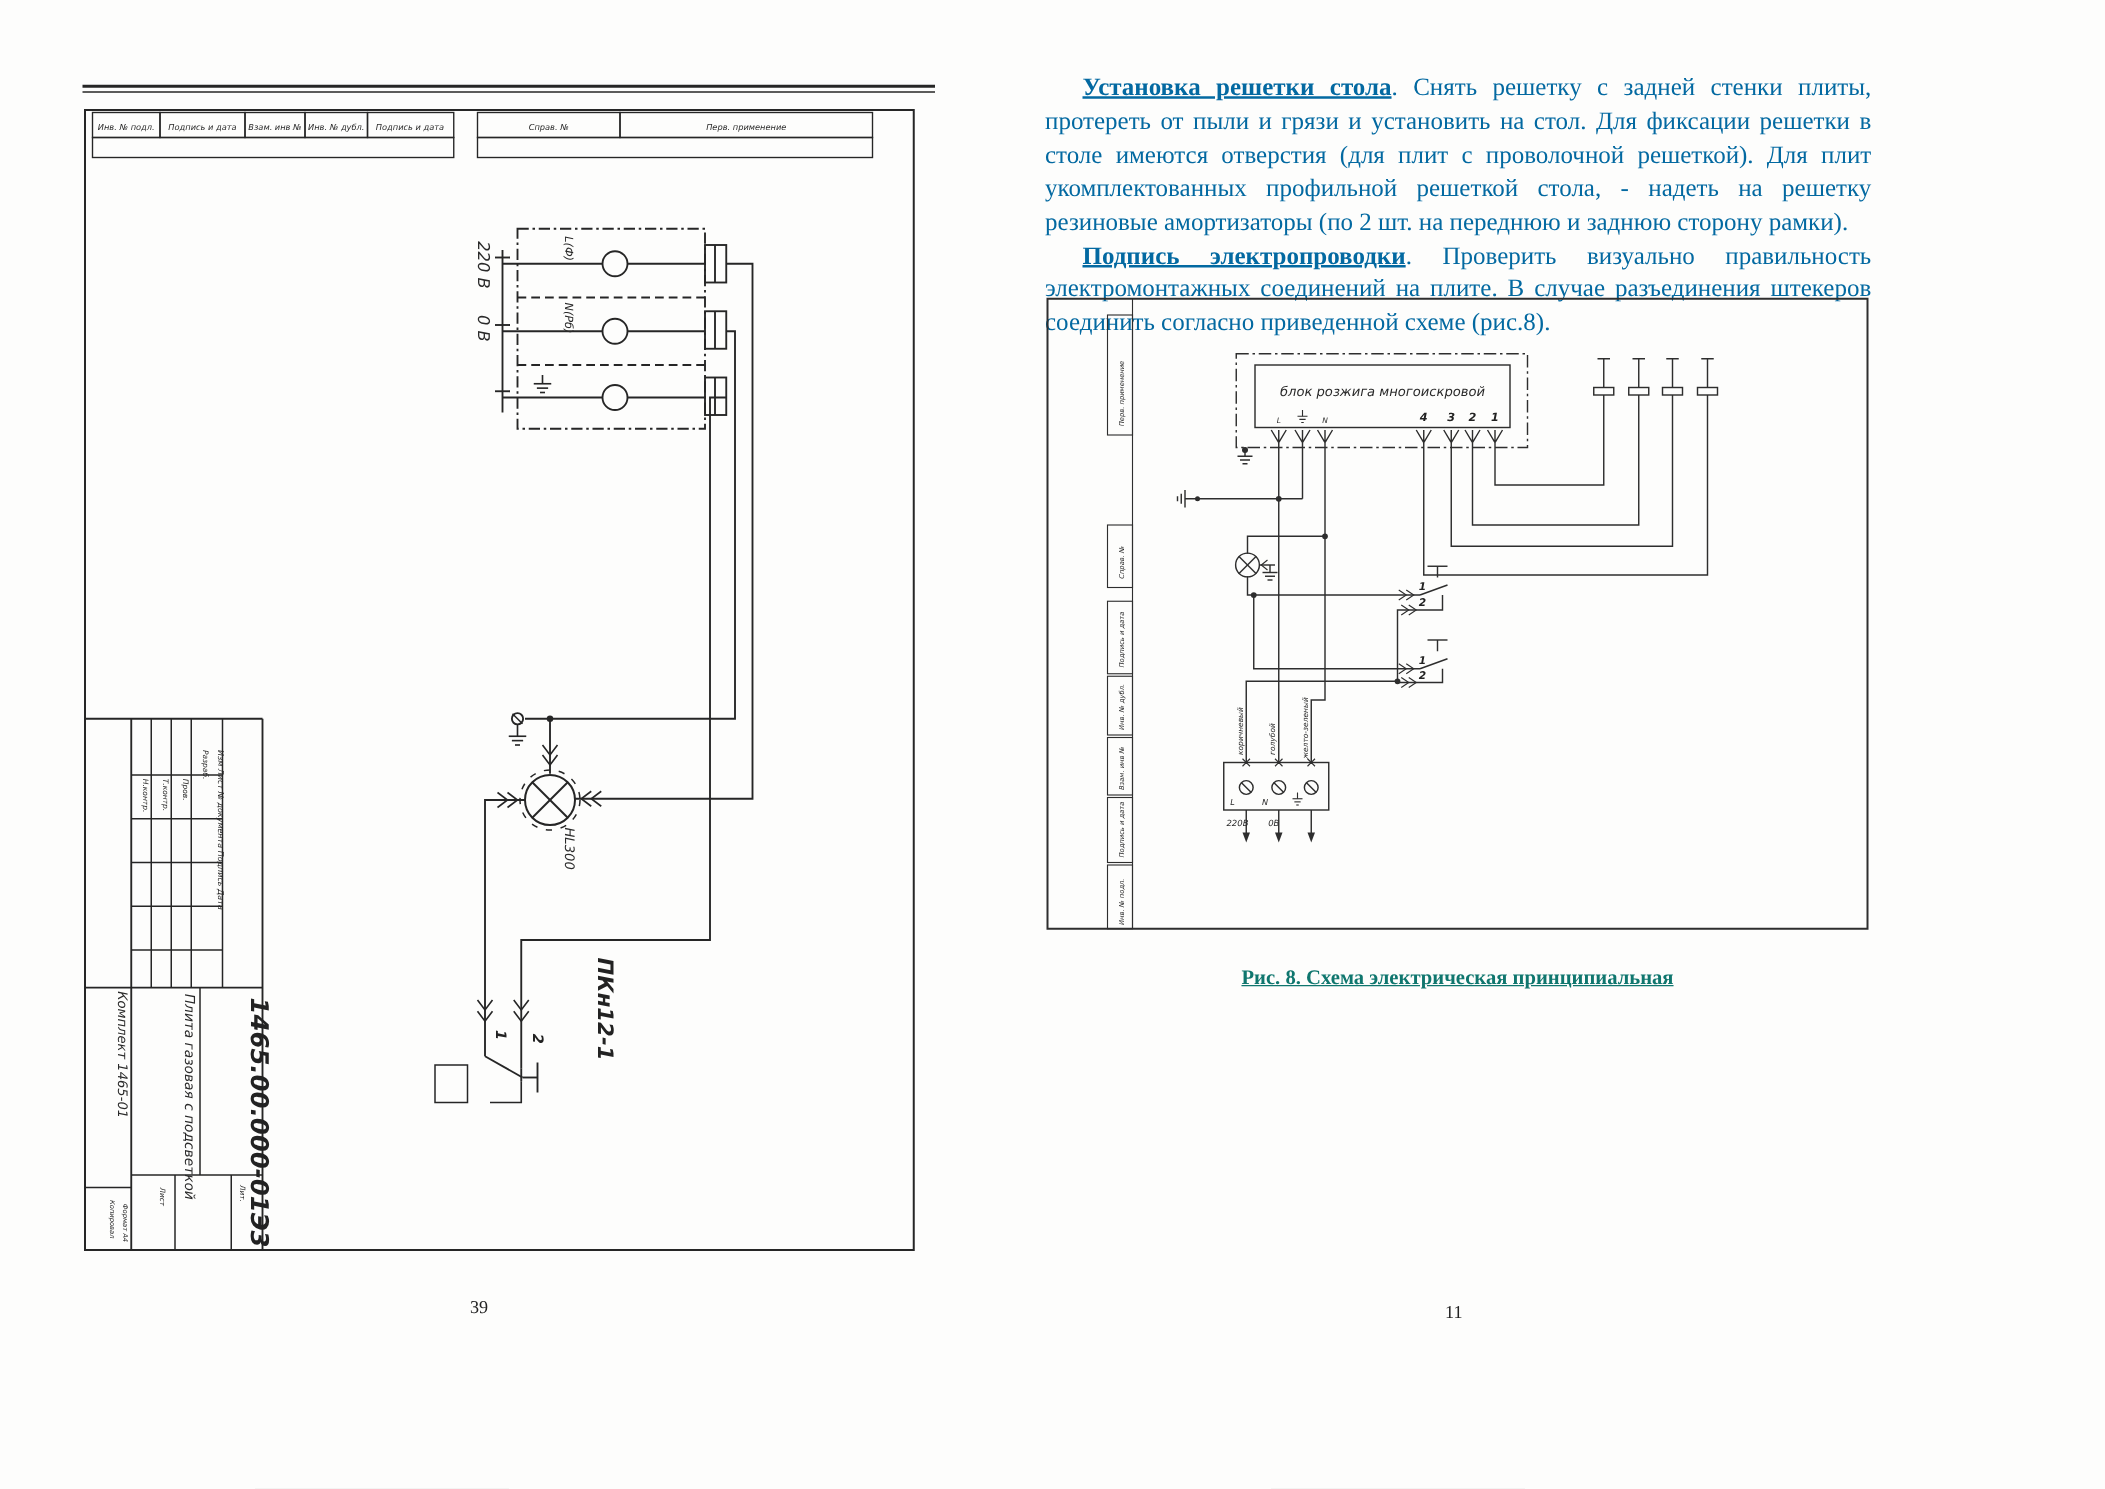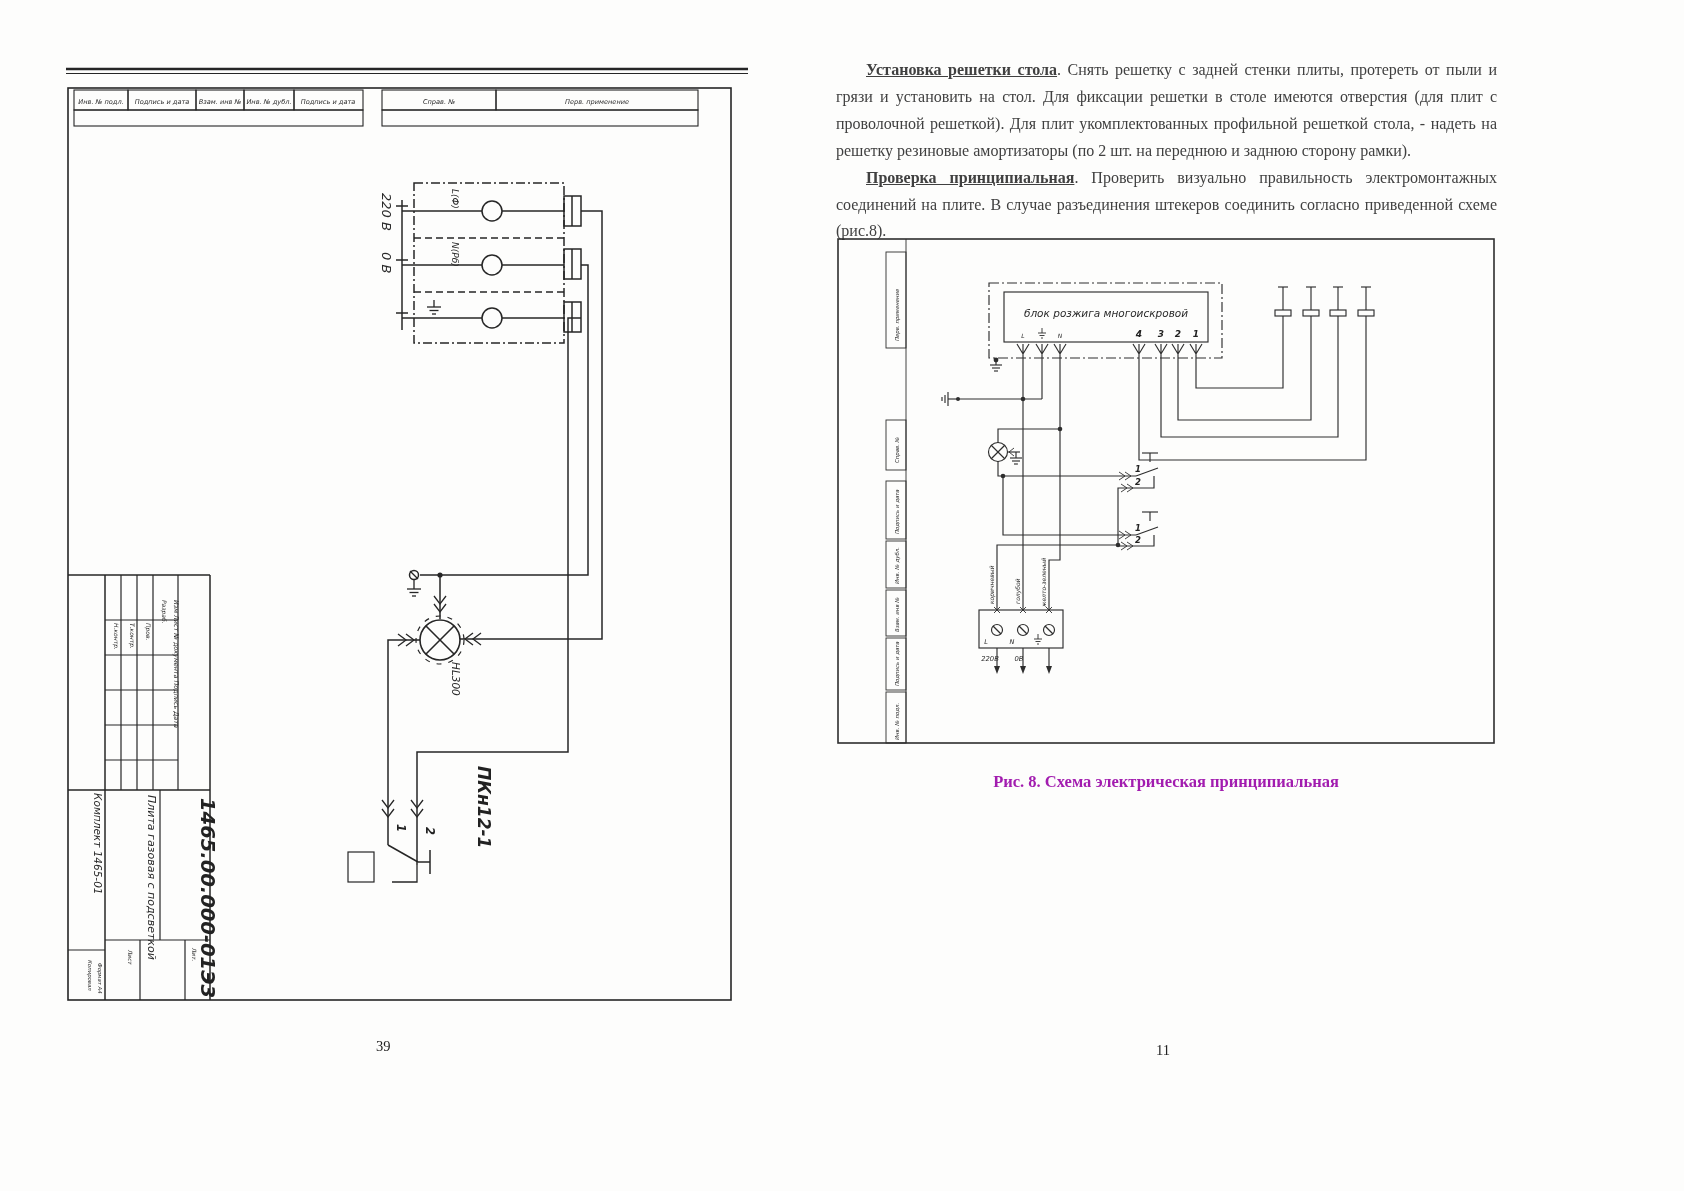--- a/index.html
+++ b/index.html
@@ -4,25 +4,25 @@
 <style>
   html,body{margin:0;padding:0;background:#e8e8e6;}
   #page{position:relative;width:1684px;height:1191px;background:#fdfdfc;overflow:hidden;
         font-family:"Liberation Serif", serif;color:#1a1a1a;}
   svg{position:absolute;}
   .ink{stroke:#262626;fill:none;}
   .ink2{stroke:#2e2e2e;fill:none;}
   .lbl{font-family:"DejaVu Sans", sans-serif;font-style:italic;fill:#2a2a2a;}
   .lblb{font-family:"DejaVu Sans", sans-serif;font-style:italic;font-weight:bold;fill:#222;}
   .body-text{position:absolute;left:836px;top:57px;width:661px;
-             font-size:16px;line-height:26.9px;text-align:justify;color:#404040;}
+             font-size:20px;line-height:26.9px;text-align:justify;color:#0369a1;}
   .body-text p{margin:0;text-indent:30px;}
   .lead{font-weight:bold;text-decoration:underline;}
   .caption{position:absolute;left:836px;top:772px;width:660px;text-align:center;
-           font-weight:bold;font-size:16.5px;color:#a21caf;}
+           font-weight:bold;font-size:16.5px;color:#0f766e;text-decoration:underline;}
   .pageno{position:absolute;font-size:14.5px;color:#222;}
 </style>
 </head>
 <body>
 
 <div id="page">
 
   <svg style="left:0;top:0" width="800" height="1100" viewBox="0 0 800 1100">
 
     <g>
@@ -163,21 +163,21 @@
       <text class="lbl" transform="translate(94,793) rotate(90)" font-size="10.5">Комплект 1465-01</text>
       <text class="lbl" transform="translate(128,950) rotate(90)" font-size="5.8">Лист</text>
       <text class="lbl" transform="translate(192,948) rotate(90)" font-size="5.8">Лит.</text>
       <text class="lbl" transform="translate(88,960) rotate(90)" font-size="5.4">Копировал</text>
       <text class="lbl" transform="translate(98,963) rotate(90)" font-size="5.4">Формат А4</text>
     </g>
   </svg>
 
   <div class="body-text">
     <p><span class="lead">Установка решетки стола</span><span>. Снять решетку с задней стенки плиты, протереть от пыли и грязи и установить на стол. Для фиксации решетки в столе имеются отверстия (для плит с проволочной решеткой). Для плит укомплектованных профильной решеткой стола, - надеть на решетку резиновые амортизаторы (по 2 шт. на переднюю и заднюю сторону рамки).</span></p>
-    <p><span class="lead">Проверка принципиальная</span><span>. Проверить визуально правильность электромонтажных соединений на плите. В случае разъединения штекеров соединить согласно приведенной схеме (рис.8).</span></p>
+    <p><span class="lead">Подпись электропроводки</span><span>. Проверить визуально правильность электромонтажных соединений на плите. В случае разъединения штекеров соединить согласно приведенной схеме (рис.8).</span></p>
   </div>
 
   <svg style="left:820px;top:230px" width="690" height="530" viewBox="820 230 690 530">
 
     <rect class="ink2" x="838" y="239" width="656" height="504" stroke-width="1.6"></rect>
 
     <g stroke-width="0.9">
       <line class="ink2" x1="906" y1="239" x2="906" y2="743"></line>
       <rect class="ink2" x="886" y="252" width="20" height="96"></rect>
       <rect class="ink2" x="886" y="420" width="20" height="50"></rect>

